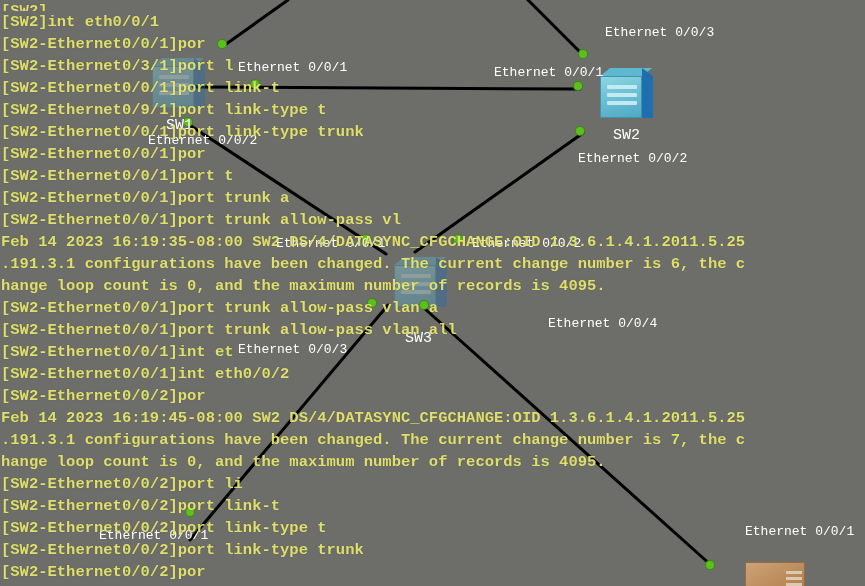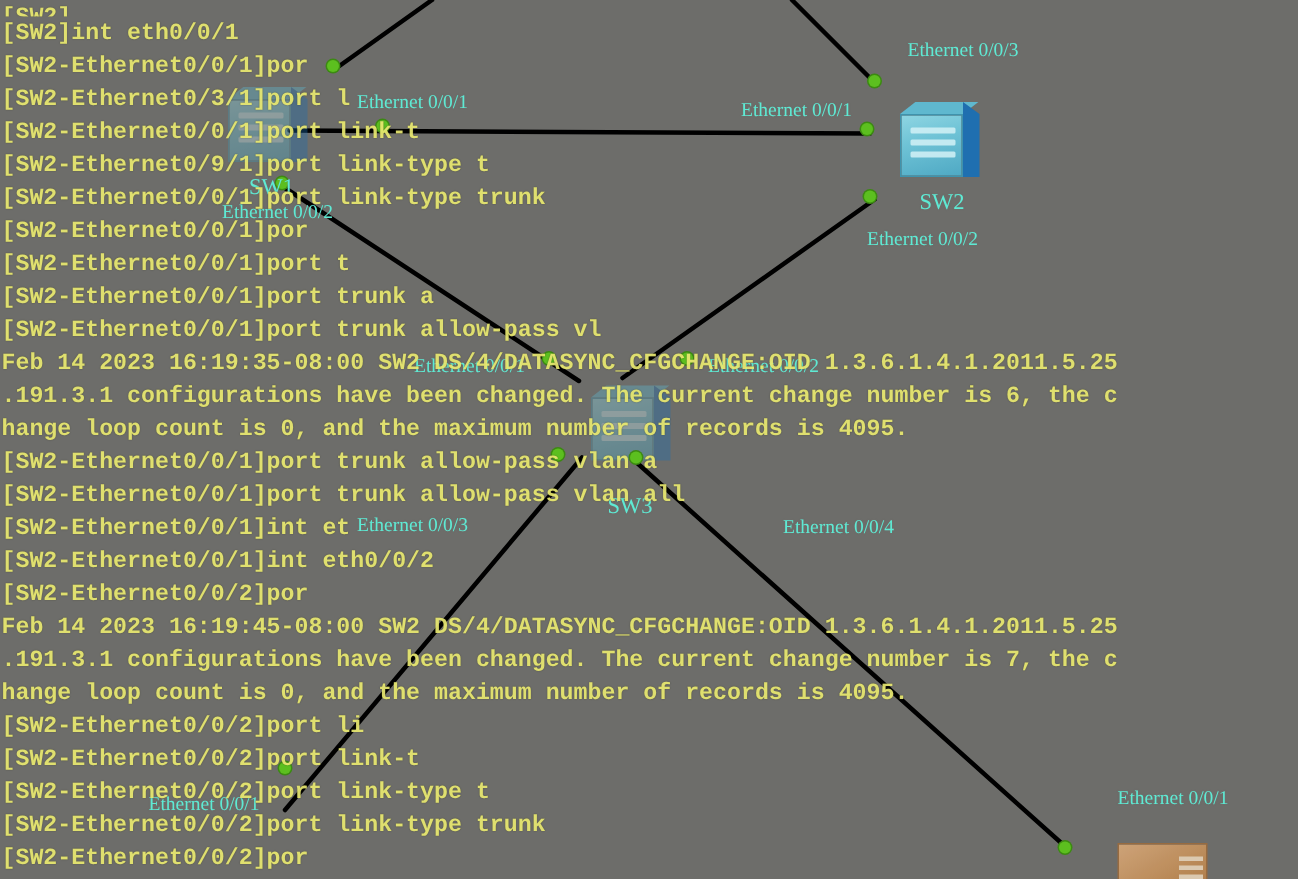--- a/index.html
+++ b/index.html
@@ -21,22 +21,22 @@
     position: absolute;
     left: 0; top: 0;
     width: 865px; height: 586px;
     z-index: 1;
   }
   #topology svg { display: block; }
 
   .topo-label {
     position: absolute;
     z-index: 3;
-    color: #5eead4;
-    font-family: Liberation Serif, serif;
+    color: #ffffff;
+    font-family: Liberation Mono, monospace;
     font-size: 13px;
     line-height: 13px;
     white-space: nowrap;
     letter-spacing: 0px;
     text-shadow: 0 0 1px rgba(120,120,115,.5);
     text-align: center;
   }
   .topo-label.device-name { font-size: 15px; }
 
   
@@ -208,21 +208,21 @@
       <div class="dot" style="left: 186px; top: 508px;"></div>
       <div class="dot" style="left: 706px; top: 561px;"></div>
       <div class="topo-label" style="left: 148px; top: 134px;">Ethernet 0/0/2</div>
       <div class="topo-label" style="left: 238px; top: 61px;">Ethernet 0/0/1</div>
       <div class="topo-label" style="left: 494px; top: 66px;">Ethernet 0/0/1</div>
       <div class="topo-label" style="left: 605px; top: 26px;">Ethernet 0/0/3</div>
       <div class="topo-label" style="left: 578px; top: 152px;">Ethernet 0/0/2</div>
       <div class="topo-label" style="left: 276px; top: 237px;">Ethernet 0/0/1</div>
       <div class="topo-label" style="left: 472px; top: 237px;">Ethernet 0/0/2</div>
       <div class="topo-label" style="left: 238px; top: 343px;">Ethernet 0/0/3</div>
-      <div class="topo-label" style="left: 522px; top: 317px; margin-top: 27px;">Ethernet 0/0/4</div>
+      <div class="topo-label" style="left: 548px; top: 317px;">Ethernet 0/0/4</div>
       <div class="topo-label" style="left: 99px; top: 529px;">Ethernet 0/0/1</div>
       <div class="topo-label" style="left: 745px; top: 525px;">Ethernet 0/0/1</div>
       <div class="topo-label device-name" style="left: 166px; top: 119px;">SW1</div>
       <div class="topo-label device-name" style="left: 613px; top: 129px;">SW2</div>
       <div class="topo-label device-name" style="left: 405px; top: 332px;">SW3</div>
     </div>
 
   <div id="terminal">
       <div class="line clip-top">[SW2]</div>
       <div class="line">[SW2]int eth0/0/1</div>

